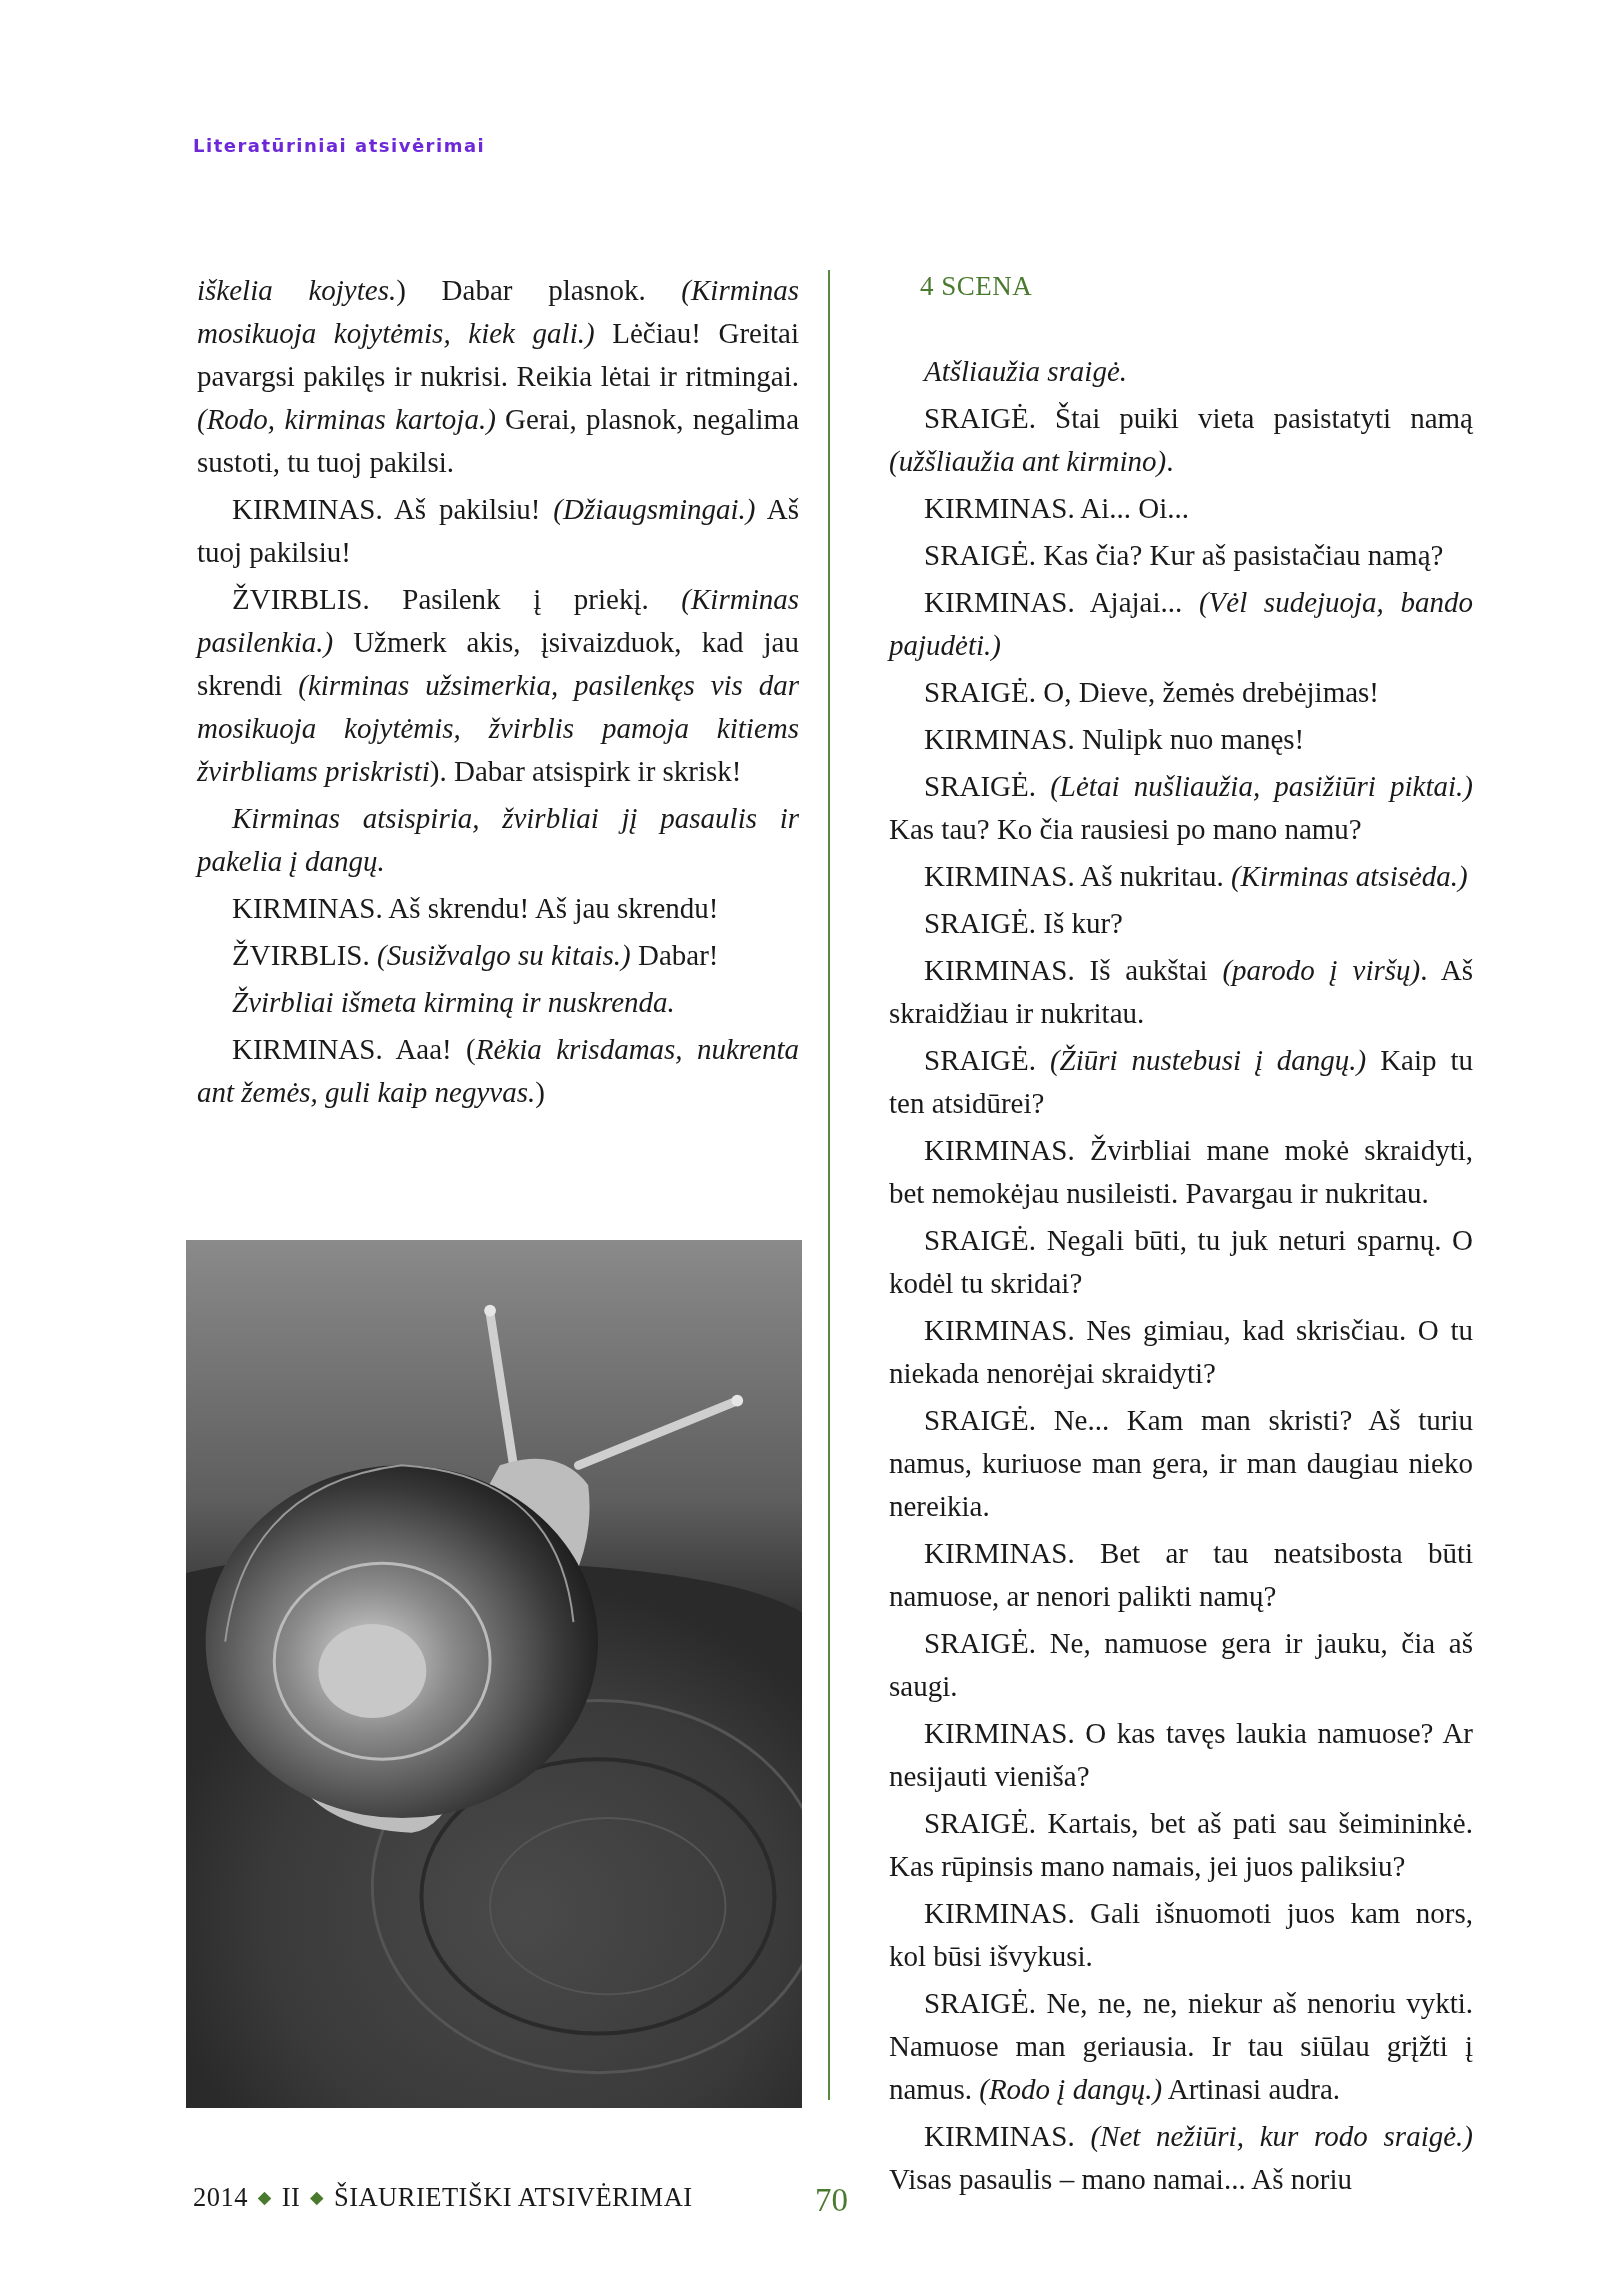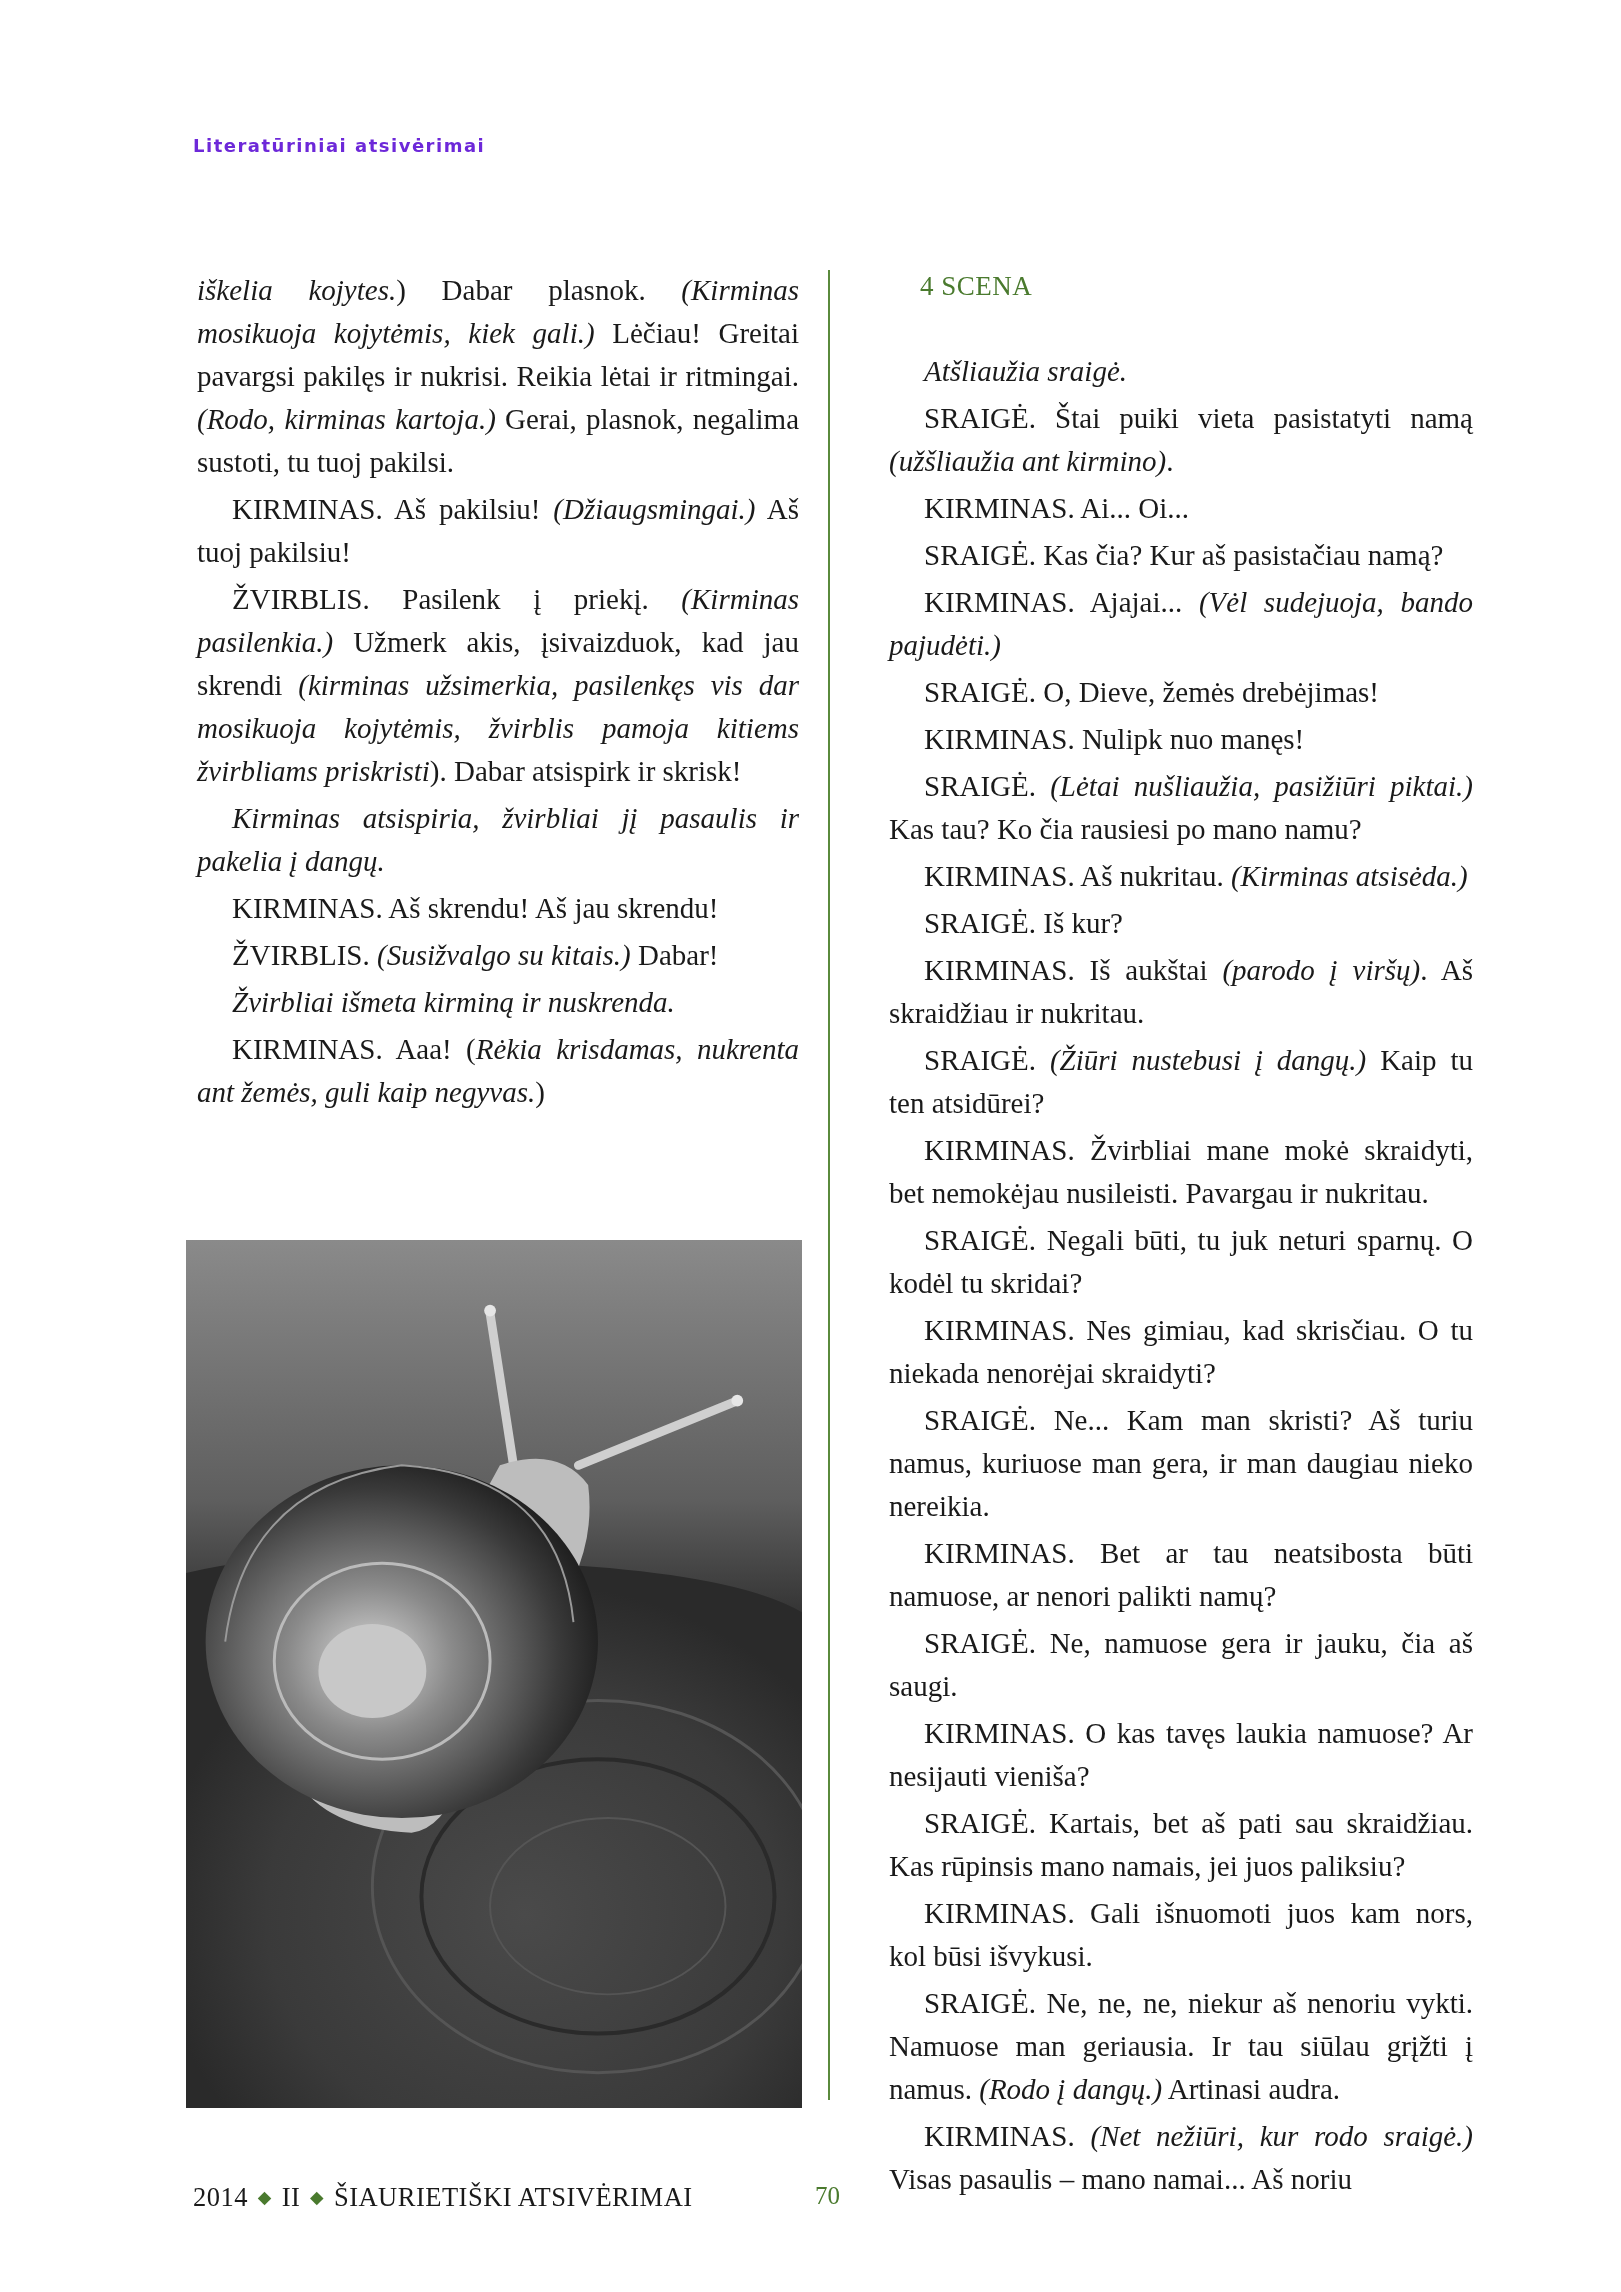--- a/index.html
+++ b/index.html
@@ -12,21 +12,21 @@
   .col-right { left: 885px; width: 592px; }
   .divider { position: absolute; left: 828px; top: 270px; width: 2px; height: 1830px; background: #5a8a3c; }
   .p { margin: 4px; text-align: justify; text-align-last: left; }
   .p.indent { text-indent: 35px; }
   .it { font-style: italic; }
   .scene { color: #4a7a2e; font-size: 27px; margin: 0 0 42px 0; text-indent: 35px; letter-spacing: 0.5px; }
   .photo { position: absolute; left: 186px; top: 1240px; width: 616px; height: 868px; overflow: hidden; background: #3a3a3a; }
   .photo svg { display: block; width: 100%; height: 100%; }
   .footer { position: absolute; left: 193px; top: 2182px; font-size: 26.5px; letter-spacing: 0.5px; color: #1a1a1a; }
   .footer .dot { color: #4a7a2e; font-size: 17.6px; margin: 0 9.8px; position: relative; top: -2.9px; }
-  .page-num { position: absolute; left: 815px; top: 2182px; font-size: 25px; color: #4a7a2e; }
+  .page-num { position: absolute; left: 815px; top: 2182px; font-size: 33px; color: #4a7a2e; }
 </style>
 </head>
 <body>
 
 <div class="running-head">Literatūriniai atsivėrimai</div>
 
 <div class="col col-left" id="left-col">
     <p class="p"><span class="it">iškelia kojytes.</span><span>) Dabar plasnok. </span><span class="it">(Kirminas mosikuoja kojytėmis, kiek gali.)</span><span> Lėčiau! Greitai pavargsi pakilęs ir nukrisi. Reikia lėtai ir ritmingai. </span><span class="it">(Rodo, kirminas kartoja.)</span><span> Gerai, plasnok, negalima sustoti, tu tuoj pakilsi.</span></p>
     <p class="p indent"><span>KIRMINAS. Aš pakilsiu! </span><span class="it">(Džiaugsmingai.)</span><span> Aš tuoj pakilsiu!</span></p>
     <p class="p indent"><span>ŽVIRBLIS. Pasilenk į priekį. </span><span class="it">(Kirminas pasilenkia.)</span><span> Užmerk akis, įsivaizduok, kad jau skrendi </span><span class="it">(kirminas užsimerkia, pasilenkęs vis dar mosikuoja kojytėmis, žvirblis pamoja kitiems žvirbliams priskristi</span><span>). Dabar atsispirk ir skrisk!</span></p>
@@ -54,21 +54,21 @@
       <p class="p indent"><span>SRAIGĖ. Iš kur?</span></p>
       <p class="p indent"><span>KIRMINAS. Iš aukštai </span><span class="it">(parodo į viršų)</span><span>. Aš skraidžiau ir nukritau.</span></p>
       <p class="p indent"><span>SRAIGĖ. </span><span class="it">(Žiūri nustebusi į dangų.)</span><span> Kaip tu ten atsidūrei?</span></p>
       <p class="p indent"><span>KIRMINAS. Žvirbliai mane mokė skraidyti, bet nemokėjau nusileisti. Pavargau ir nukritau.</span></p>
       <p class="p indent"><span>SRAIGĖ. Negali būti, tu juk neturi sparnų. O kodėl tu skridai?</span></p>
       <p class="p indent"><span>KIRMINAS. Nes gimiau, kad skrisčiau. O tu niekada nenorėjai skraidyti?</span></p>
       <p class="p indent"><span>SRAIGĖ. Ne... Kam man skristi? Aš turiu namus, kuriuose man gera, ir man daugiau nieko nereikia.</span></p>
       <p class="p indent"><span>KIRMINAS. Bet ar tau neatsibosta būti namuose, ar nenori palikti namų?</span></p>
       <p class="p indent"><span>SRAIGĖ. Ne, namuose gera ir jauku, čia aš saugi.</span></p>
       <p class="p indent"><span>KIRMINAS. O kas tavęs laukia namuose? Ar nesijauti vieniša?</span></p>
-      <p class="p indent"><span>SRAIGĖ. Kartais, bet aš pati sau skraidžiau. Kas rūpinsis mano namais, jei juos paliksiu?</span></p>
+      <p class="p indent"><span>SRAIGĖ. Kartais, bet aš pati sau šeimininkė. Kas rūpinsis mano namais, jei juos paliksiu?</span></p>
       <p class="p indent"><span>KIRMINAS. Gali išnuomoti juos kam nors, kol būsi išvykusi.</span></p>
       <p class="p indent"><span>SRAIGĖ. Ne, ne, ne, niekur aš nenoriu vykti. Namuose man geriausia. Ir tau siūlau grįžti į namus. </span><span class="it">(Rodo į dangų.)</span><span> Artinasi audra.</span></p>
       <p class="p indent"><span>KIRMINAS. </span><span class="it">(Net nežiūri, kur rodo sraigė.)</span><span> Visas pasaulis – mano namai... Aš noriu</span></p>
     </div>
 </div>
 
 <div class="photo">
   <svg viewBox="0 0 628 886" preserveAspectRatio="none">
     <defs>
       <linearGradient id="bg" x1="0" y1="0" x2="0" y2="1">

